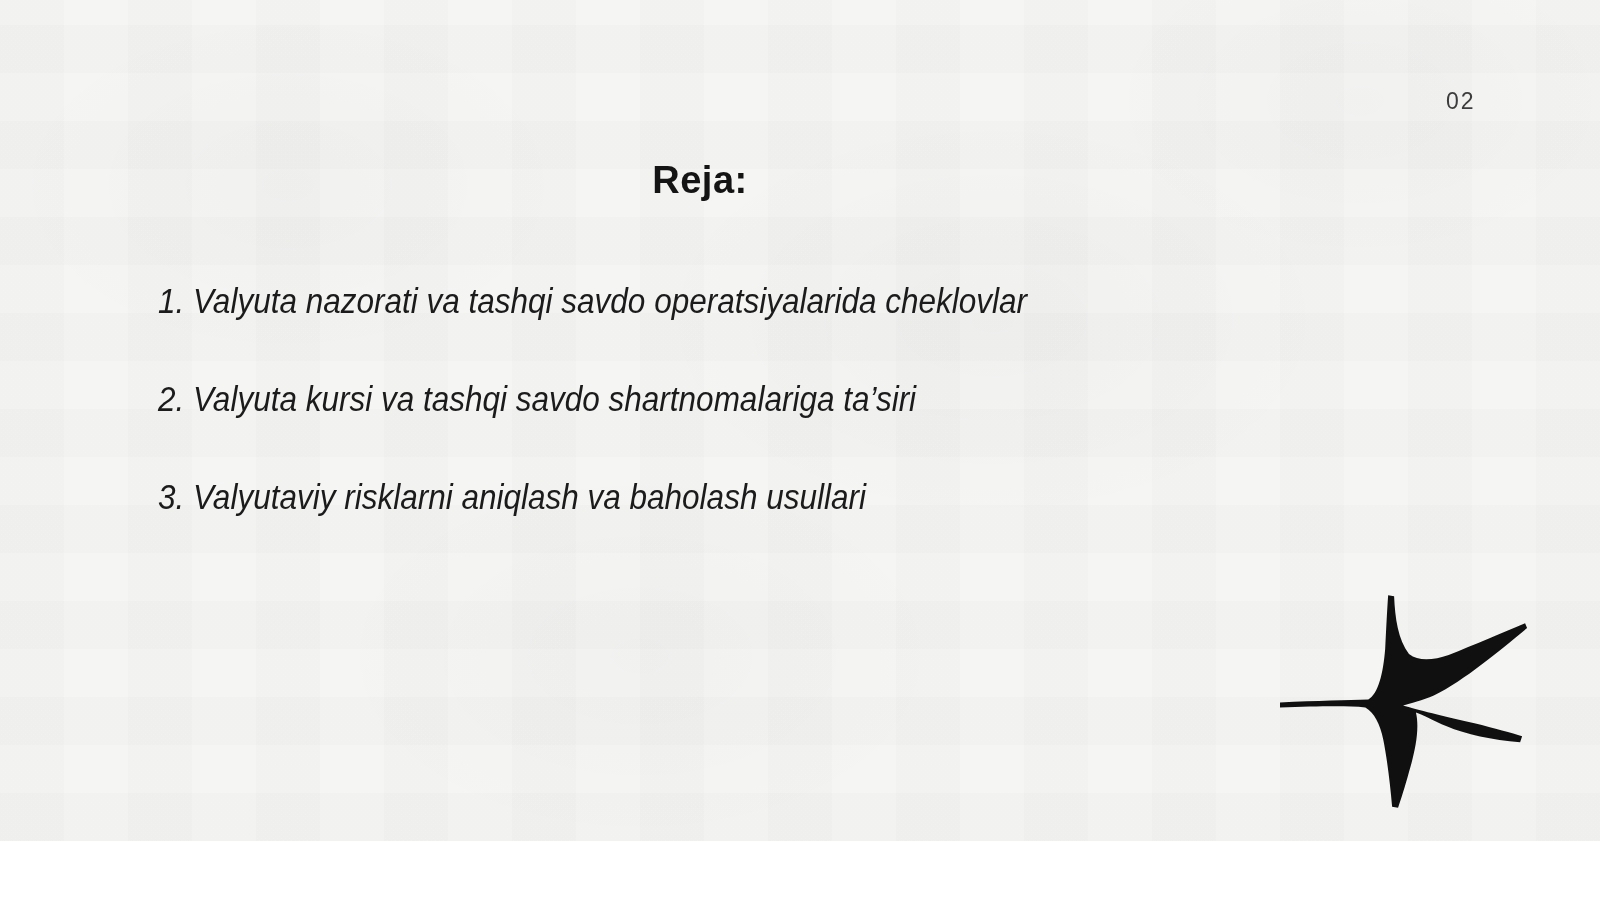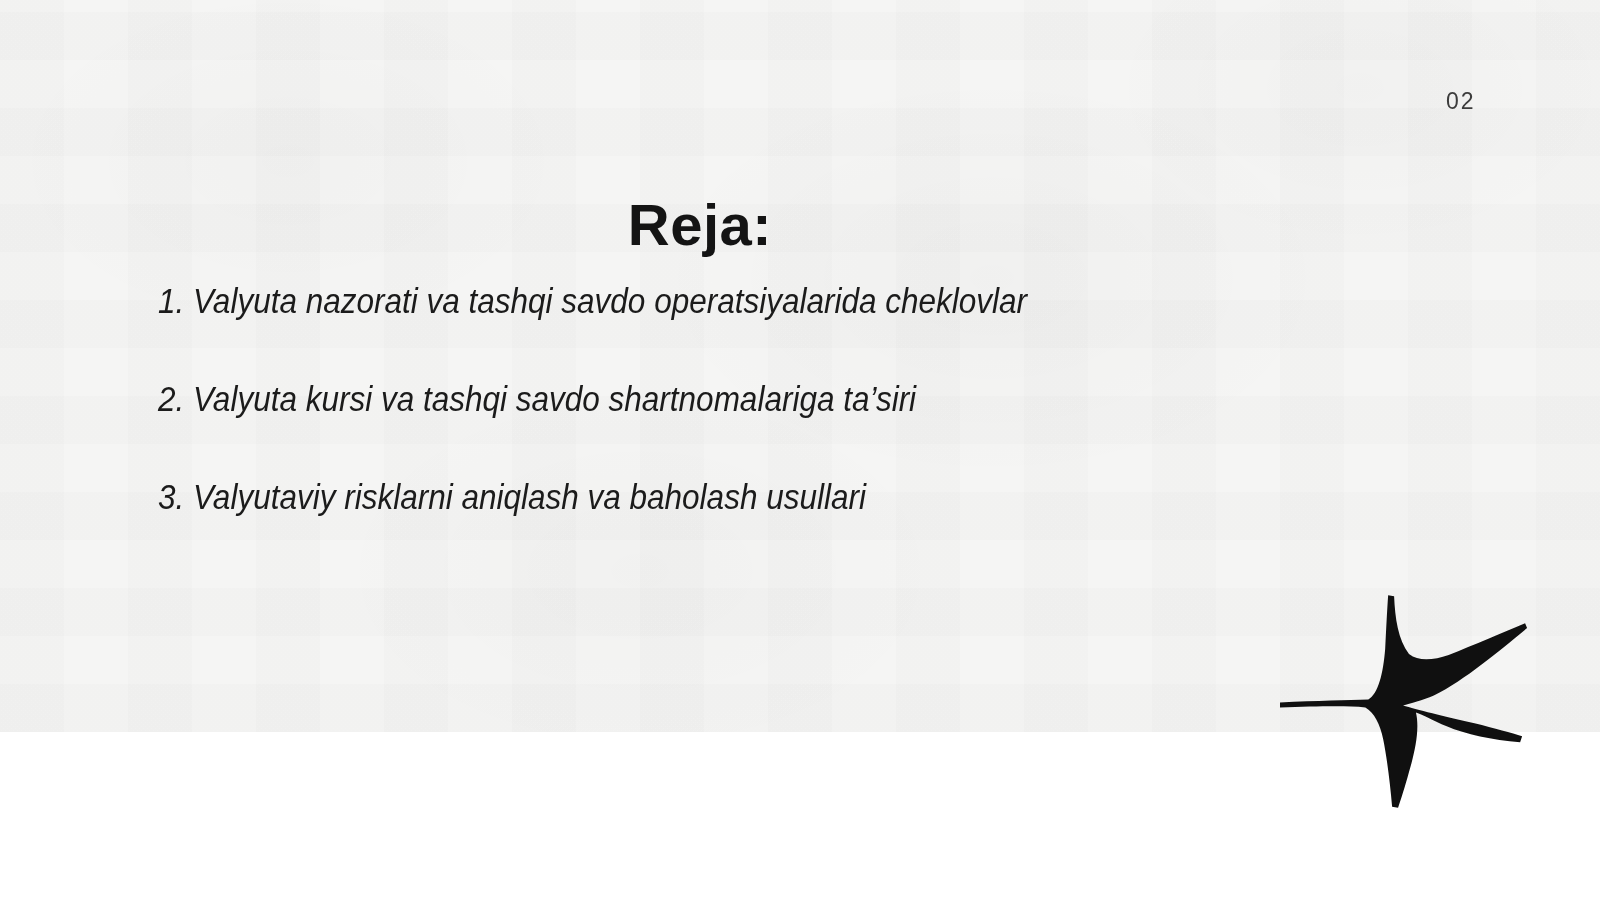--- a/index.html
+++ b/index.html
@@ -8,46 +8,46 @@
   }
   body {
     width: 1600px;
     height: 900px;
     overflow: hidden;
     font-family: "Liberation Sans", "DejaVu Sans", sans-serif;
   }
   .slide {
     position: relative;
     width: 1600px;
-    height: 732px;
+    height: 841px;
     background-color: #f5f5f4;
     
     background-image:
       repeating-linear-gradient(0deg,  rgba(0,0,0,0.013) 0 48px, rgba(255,255,255,0.02) 48px 96px),
       repeating-linear-gradient(90deg, rgba(0,0,0,0.013) 0 64px, rgba(255,255,255,0.02) 64px 128px),
       radial-gradient(420px 260px at 18% 22%, rgba(0,0,0,0.016), rgba(0,0,0,0) 70%),
       radial-gradient(500px 300px at 62% 38%, rgba(0,0,0,0.018), rgba(0,0,0,0) 70%),
       radial-gradient(460px 280px at 40% 78%, rgba(0,0,0,0.015), rgba(0,0,0,0) 70%),
       radial-gradient(380px 240px at 85% 12%, rgba(0,0,0,0.015), rgba(0,0,0,0) 70%);
   }
   .page-number {
     position: absolute;
     top: 88px;
     left: 1446px;
     font-size: 23px;
     letter-spacing: 2px;
     color: #3c3c3c;
   }
   .slide-title {
     position: absolute;
-    top: 152px;
+    top: 134px;
     left: 450px;
     width: 500px;
     text-align: center;
-    font-size: 58px;
+    font-size: 38px;
     font-weight: 700;
     color: #141414;
     letter-spacing: 0.5px;
   }
   .agenda {
     position: absolute;
     top: 0;
     left: 158px;
     width: 1100px;
   }

